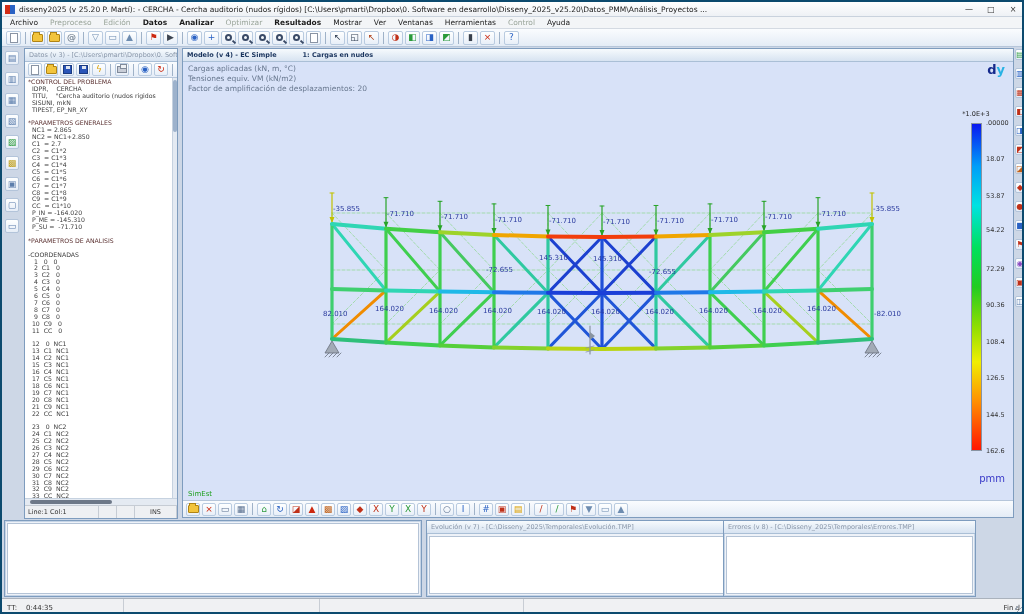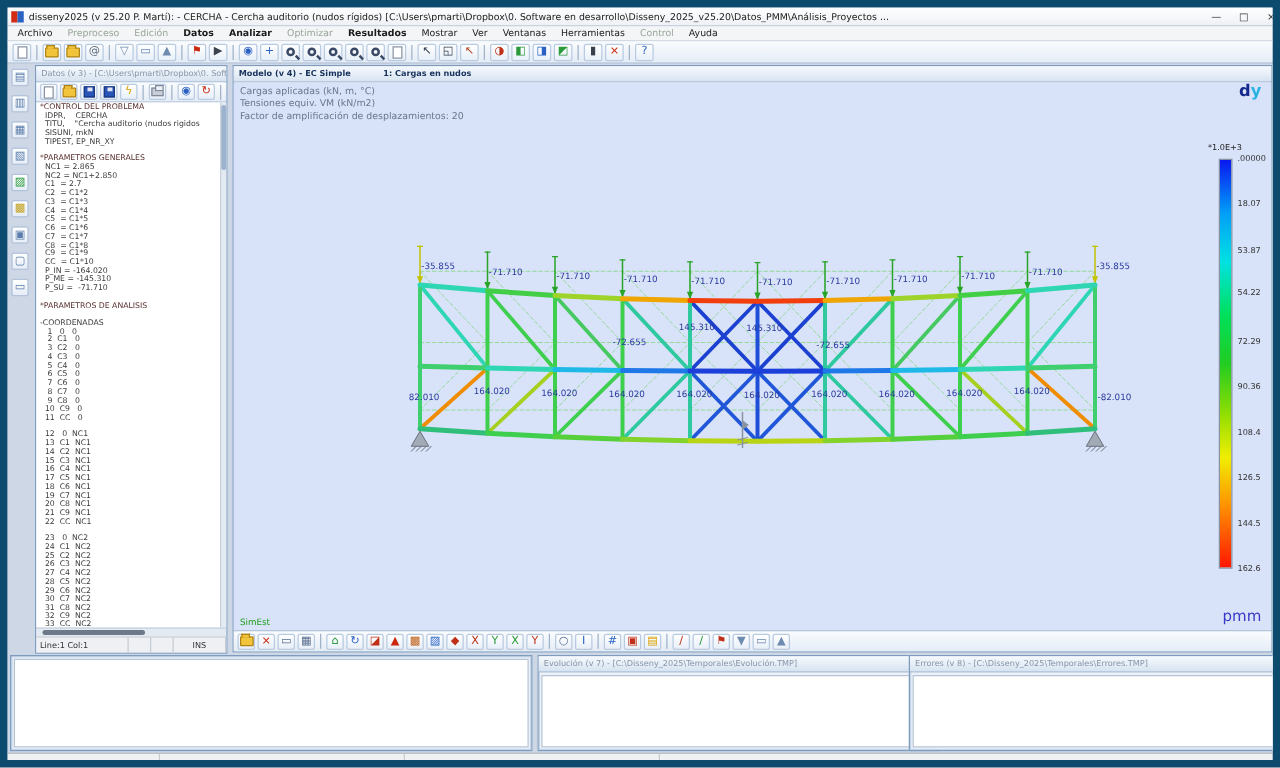--- a/index.html
+++ b/index.html
@@ -1,17 +1,17 @@
 <!DOCTYPE html>
 <html><head>
 <meta charset="utf-8">
 <style>
   html,body{margin:0;padding:0;background:#9aa4b2;}
   *{box-sizing:border-box;font-family:"DejaVu Sans","Liberation Sans",sans-serif;}
-  .app{position:relative;width:1024px;height:614px;background:#cdd7e6;overflow:hidden;border:6px solid #0c4a6e;}
+  .app{position:relative;width:1024px;height:614px;background:#cdd7e6;overflow:hidden;border:2px solid #0c4a6e;}
   
   .titlebar{position:absolute;left:0;top:0;width:1024px;height:15px;background:linear-gradient(#ffffff,#eef1f5);display:flex;align-items:center;border-bottom:1px solid #c9d2dd;font-size:7.5px;color:#222;}
   .appico{width:10px;height:9px;margin:0 4px 0 3px;display:inline-flex;}
   .appico i{display:block;width:5px;height:9px;}
   .appico .a{background:#d22c14;}
   .appico .b{background:#2a62c4;}
   .titletxt{flex:1;overflow:hidden;white-space:nowrap;text-overflow:ellipsis;}
   .wbtns{display:flex;margin-right:2px;}
   .wb{width:22px;height:12px;display:flex;align-items:center;justify-content:center;font-size:8px;color:#333;cursor:default;}
   
@@ -71,28 +71,28 @@
   .dylogo .d{color:#15298c;}
   .dylogo .y{color:#28b2e4;}
   #truss{position:absolute;left:0;top:0;width:830px;height:438px;}
   .legend{position:absolute;left:760px;top:48px;width:66px;}
   .lgtitle{font-size:6.5px;color:#222;text-align:center;margin-bottom:3px;}
   .lgbar{position:absolute;left:28px;top:13px;width:11px;height:328px;border:1px solid #8893a2;
     background:linear-gradient(180deg,#0a18f0 0%,#009ef8 13%,#00e2e2 25%,#00e05c 38%,#22cc22 50%,#96df00 63%,#f0ee00 73%,#ff9000 85%,#ff1600 100%);}
   .lgticks{position:absolute;left:43px;top:13px;width:24px;height:328px;}
   .lgticks span{position:absolute;left:0;font-size:6.5px;color:#333;transform:translateY(-50%);}
   .simest{position:absolute;left:5px;bottom:2px;font-size:7px;color:#1fa01f;}
-  .pmm{position:absolute;right:8px;bottom:4px;font-size:12px;color:#3a3ac8;}
+  .pmm{position:absolute;right:8px;bottom:16px;font-size:10px;color:#3a3ac8;}
   .vtb{height:17px;background:linear-gradient(#fafcfe,#e4ecf6);border-top:1px solid #b6c6da;display:flex;align-items:center;padding-left:2px;overflow:hidden;}
   .vtb .tbi{width:14px;height:13px;}
   
   .bpanel{height:77px;top:473px;display:flex;flex-direction:column;}
   .p1{left:2px;width:418px;}
   .p2{left:424px;width:321px;}
-  .p3{left:721px;width:298px;text-align:right;}
+  .p3{left:721px;width:253px;text-align:right;}
   .bcontent{flex:1;margin:2px;background:#fff;border:1px solid #b4c3d6;}
   
   .statusbar{position:absolute;left:0;top:596px;width:1024px;height:18px;background:#f0f1f3;border-top:1px solid #aab2bc;display:flex;font-size:7px;color:#333;}
   .seg{border-right:1px solid #c8cdd4;display:flex;align-items:center;padding:0 5px;white-space:pre;}
   .s1{width:122px;}.s2{width:200px;}.s3{width:196px;}.s4{width:204px;}
   .s5{flex:1;justify-content:flex-end;position:relative;}
   .grip{position:absolute;right:1px;bottom:1px;width:9px;height:9px;
     background:repeating-linear-gradient(135deg,transparent 0 2px,#9aa4b0 2px 3px);}
 </style>
 </head>

